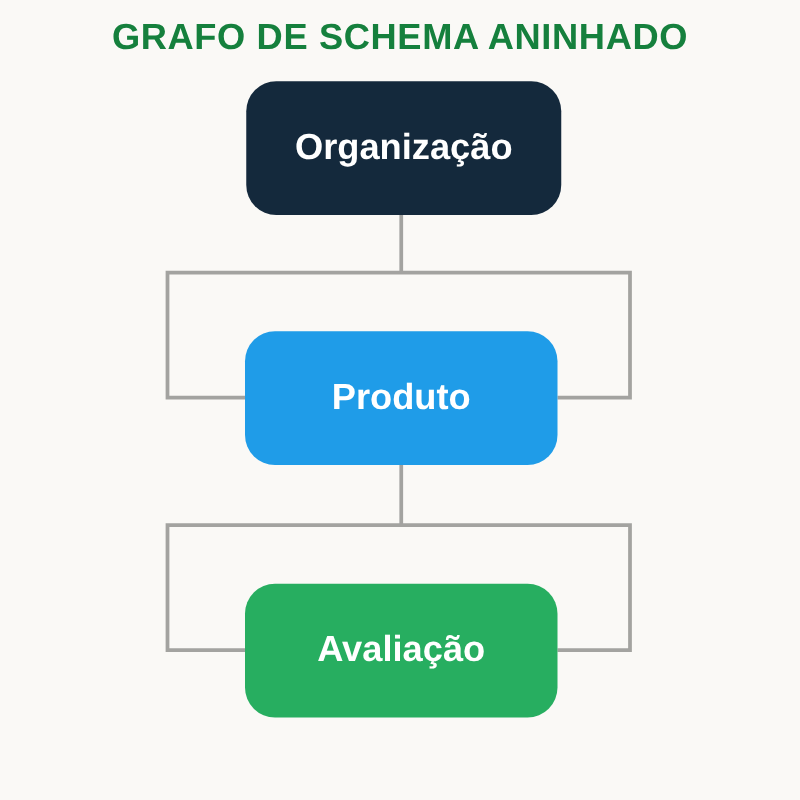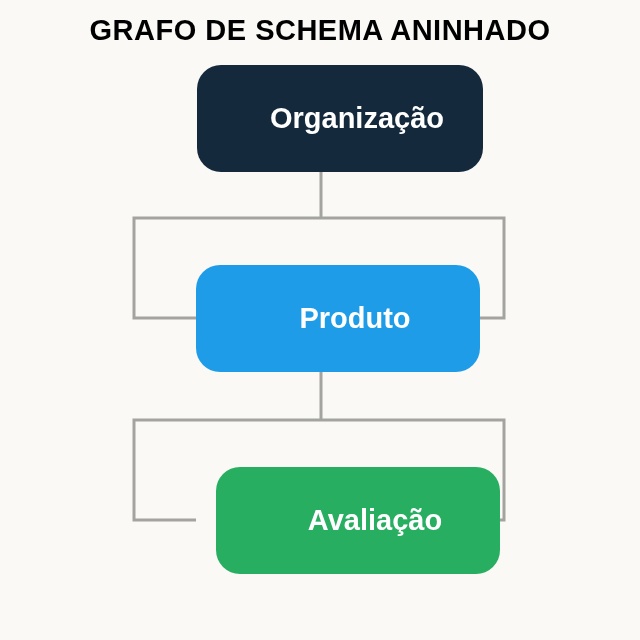--- a/index.html
+++ b/index.html
@@ -16,43 +16,42 @@
   }
   .page-title {
     position: absolute;
     top: 14px;
     left: 0;
     width: 640px;
     text-align: center;
     font-size: 29px;
     font-weight: 700;
     letter-spacing: 0.5px;
-    color: #000000;
+    color: #15803d;
   }
   .connector-layer {
     position: absolute;
     top: 0;
     left: 0;
     width: 640px;
     height: 640px;
   }
   .node {
     position: absolute;
     display: flex;
     align-items: center;
     justify-content: center;
     border-radius: 24px;
     color: #FFFFFF;
     font-size: 29px;
     font-weight: 700;
-    padding-left: 34px;
   }
   .node-organizacao { left: 197px; top: 65px;  width: 252px; height: 107px; }
   .node-produto     { left: 196px; top: 265px; width: 250px; height: 107px; }
-  .node-avaliacao   { left: 196px; top: 467px; width: 250px; height: 107px; margin-left: 20px; }
+  .node-avaliacao   { left: 196px; top: 467px; width: 250px; height: 107px; }
 </style>
 </head>
 <body>
 
 <div class="canvas">
 
   <div class="page-title">GRAFO DE SCHEMA ANINHADO</div>
 
   <svg class="connector-layer" viewBox="0 0 640 640" xmlns="http://www.w3.org/2000/svg">
 

